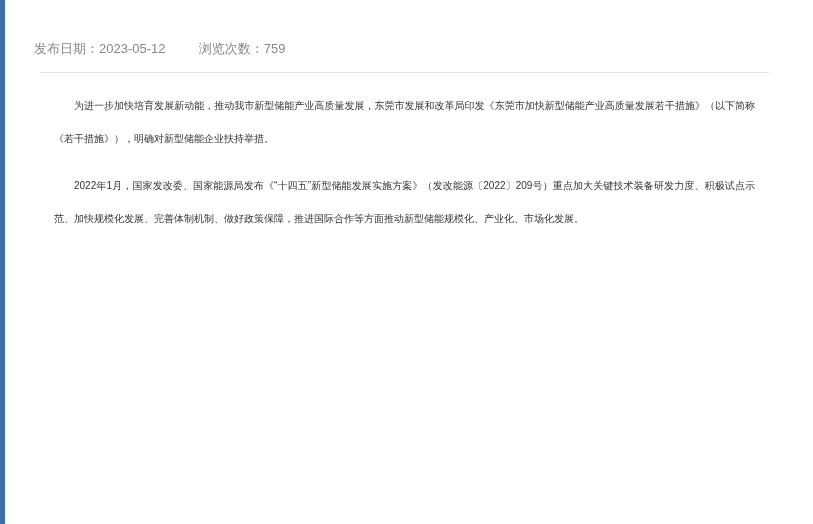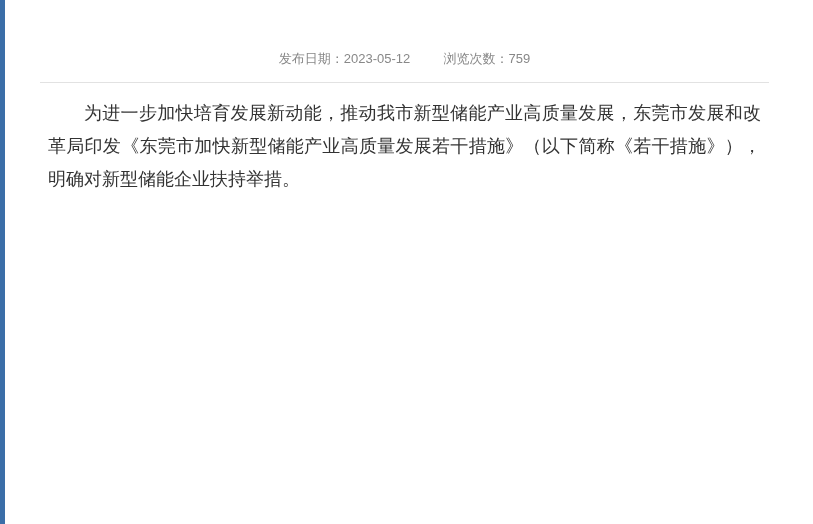--- a/index.html
+++ b/index.html
@@ -31,44 +31,43 @@
     font-family: "Liberation Sans", "DejaVu Sans", sans-serif;
     font-size: 27px;
     line-height: 41px;
     font-weight: bold;
     color: #1a5aa8;
     text-align: center;
     letter-spacing: 0.5px;
     margin: 6px 0 0 0;
   }
   .meta-row {
-    text-align: center;
     color: #888888;
     font-size: 13px;
-    margin-top: 36px;
+    margin-top: 26px;
     margin-bottom: 6px;
   }
   .meta-row span {
     display: inline-block;
   }
   .meta-gap {
     display: inline-block;
     width: 26px;
   }
   .divider {
     height: 1px;
     background: #e2e2e2;
     margin: 14px 6px 0 6px;
   }
   .body-text {
-    font-size: 18px;
+    font-size: 10px;
     line-height: 33px;
     color: #333333;
     text-align: justify;
-    margin: 10px;
+    margin: 16px;
     padding: 0 4px;
   }
   p.para {
     margin: 14px 0 0 0;
     text-indent: 2em;
   }
   p.heading {
     margin: 20px 0 0 0;
     text-indent: 2em;
     font-weight: bold;
@@ -86,15 +85,16 @@
   <div class="meta-row">
     <span>发布日期：2023-05-12</span>
     <span class="meta-gap"></span>
     <span>浏览次数：759</span>
   </div>
 
   <div class="divider"></div>
 
   <div class="body-text">
     <p class="para">为进一步加快培育发展新动能，推动我市新型储能产业高质量发展，东莞市发展和改革局印发《东莞市加快新型储能产业高质量发展若干措施》（以下简称《若干措施》），明确对新型储能企业扶持举措。</p>
+    <p class="para">2022年1月，国家发改委、国家能源局发布《“十四五”新型储能发展实施方案》（发改能源〔2022〕209号）重点加大关键技术装备研发力度、积极试点示范、加快规模化发展、完善体制机制、做好政策保障，推进国际合作等方面推动新型储能规模化、产业化、市场化发展。</p>
   </div>
 
 </div>
 
 </body></html>

